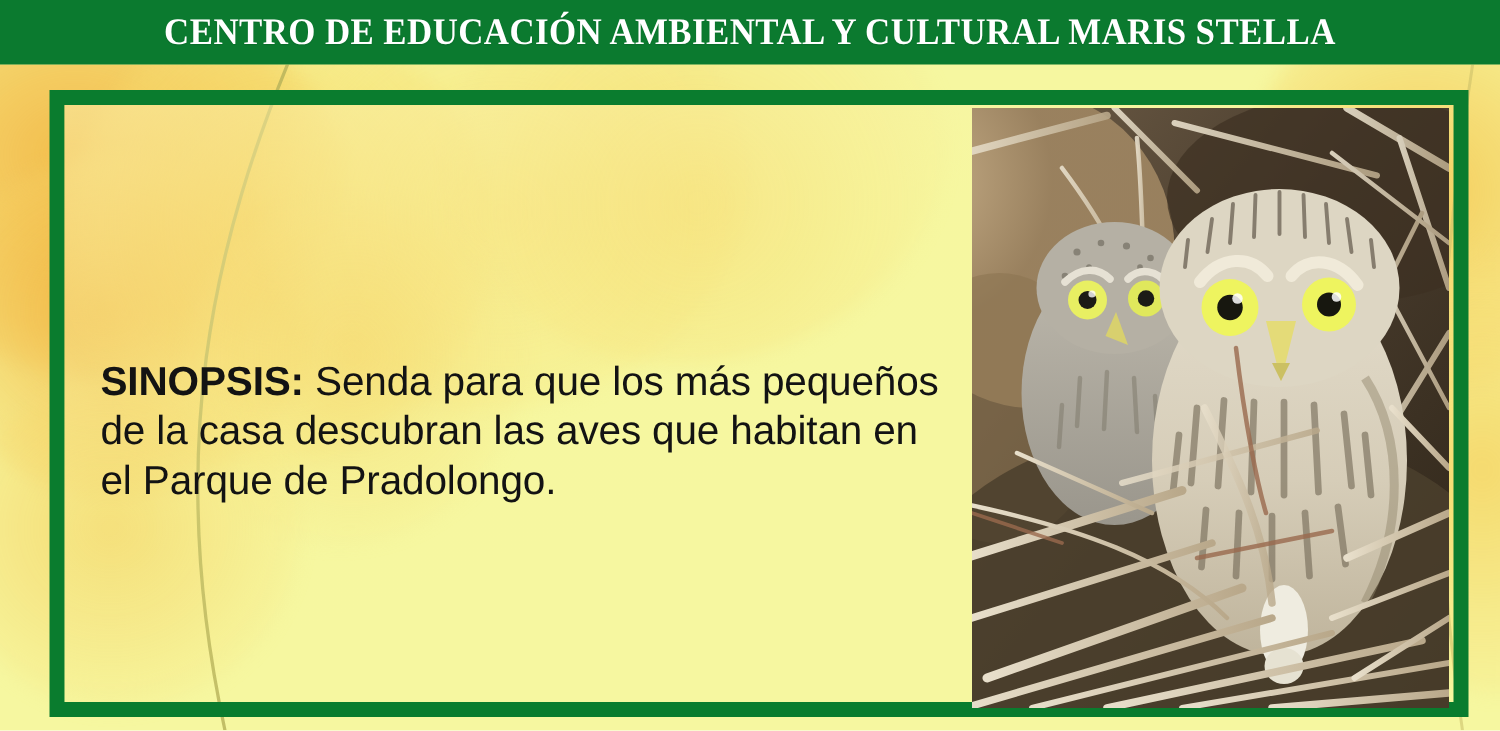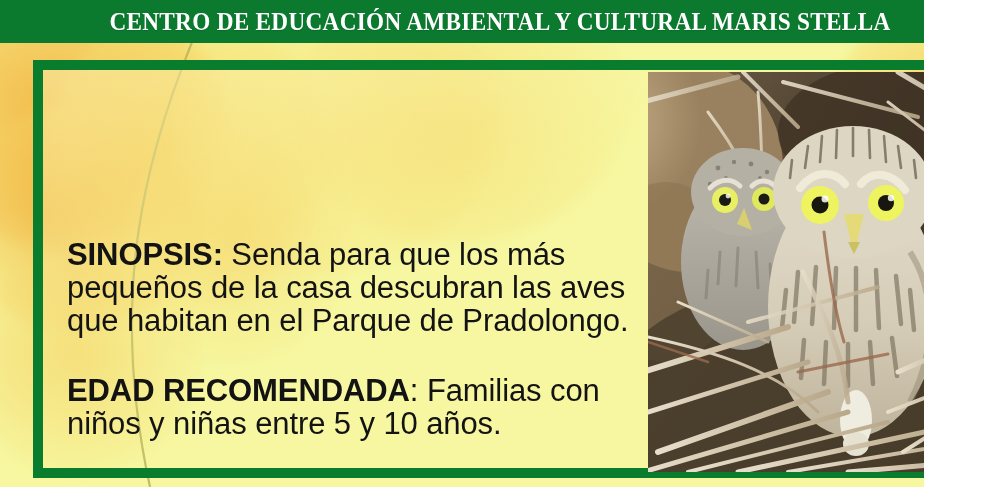--- a/index.html
+++ b/index.html
@@ -6,21 +6,21 @@
     margin: 0;
     padding: 0;
     background: #ffffff;
   }
   body {
     font-family: "Liberation Sans", sans-serif;
   }
 
   .poster {
     position: relative;
-    width: 924px;
+    width: 1000px;
     height: 487px;
     overflow: hidden;
     background: #f5f79c;
   }
 
   
   .header-bar {
     position: absolute;
     left: 0;
     top: 0;
@@ -148,21 +148,21 @@
 
   .body-block {
     position: absolute;
     left: 24px;
     top: 168px;
     width: 562px;
   }
   .para {
     color: #131313;
     font-family: "Liberation Sans", sans-serif;
-    font-size: 31px;
+    font-size: 27px;
     line-height: 33px;
     letter-spacing: -0.1px;
   }
   .para + .para { margin-top: 37px; }
   .para b { font-weight: 700; }
 
   
   .photo {
     position: absolute;
     left: 648px;
@@ -203,21 +203,20 @@
 
   <div class="panel">
     <div class="panel-inner">
 
       <div class="text-col">
 
 
         <div class="body-block">
           <div class="para"><b>SINOPSIS:</b><span> Senda para que los más pequeños de la casa descubran las aves que habitan en el Parque de Pradolongo.</span></div>
 
-          <div class="para"><b>EDAD RECOMENDADA</b><span>: Familias con niños y niñas entre 5 y 10 años.</span></div>
         </div>
 
       </div>
     </div>
   </div>
 
   <div class="photo">
     <svg width="318" height="400" viewBox="0 0 318 400">
       <defs>
         <linearGradient id="burrow" x1="0" y1="0" x2="1" y2="1">

